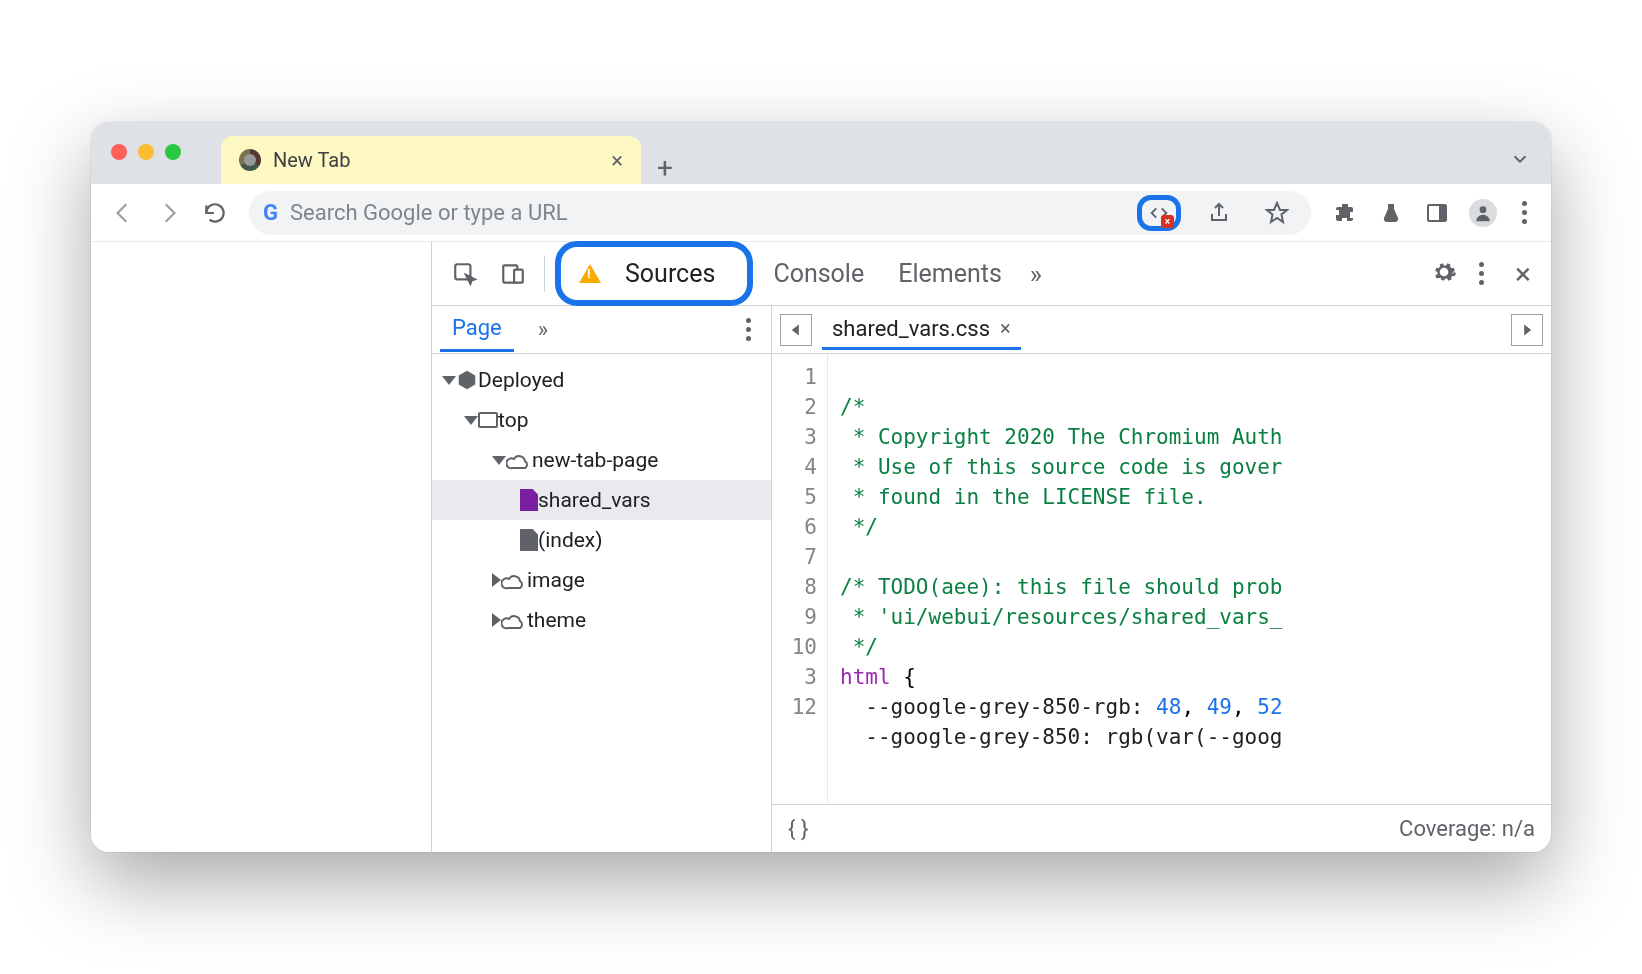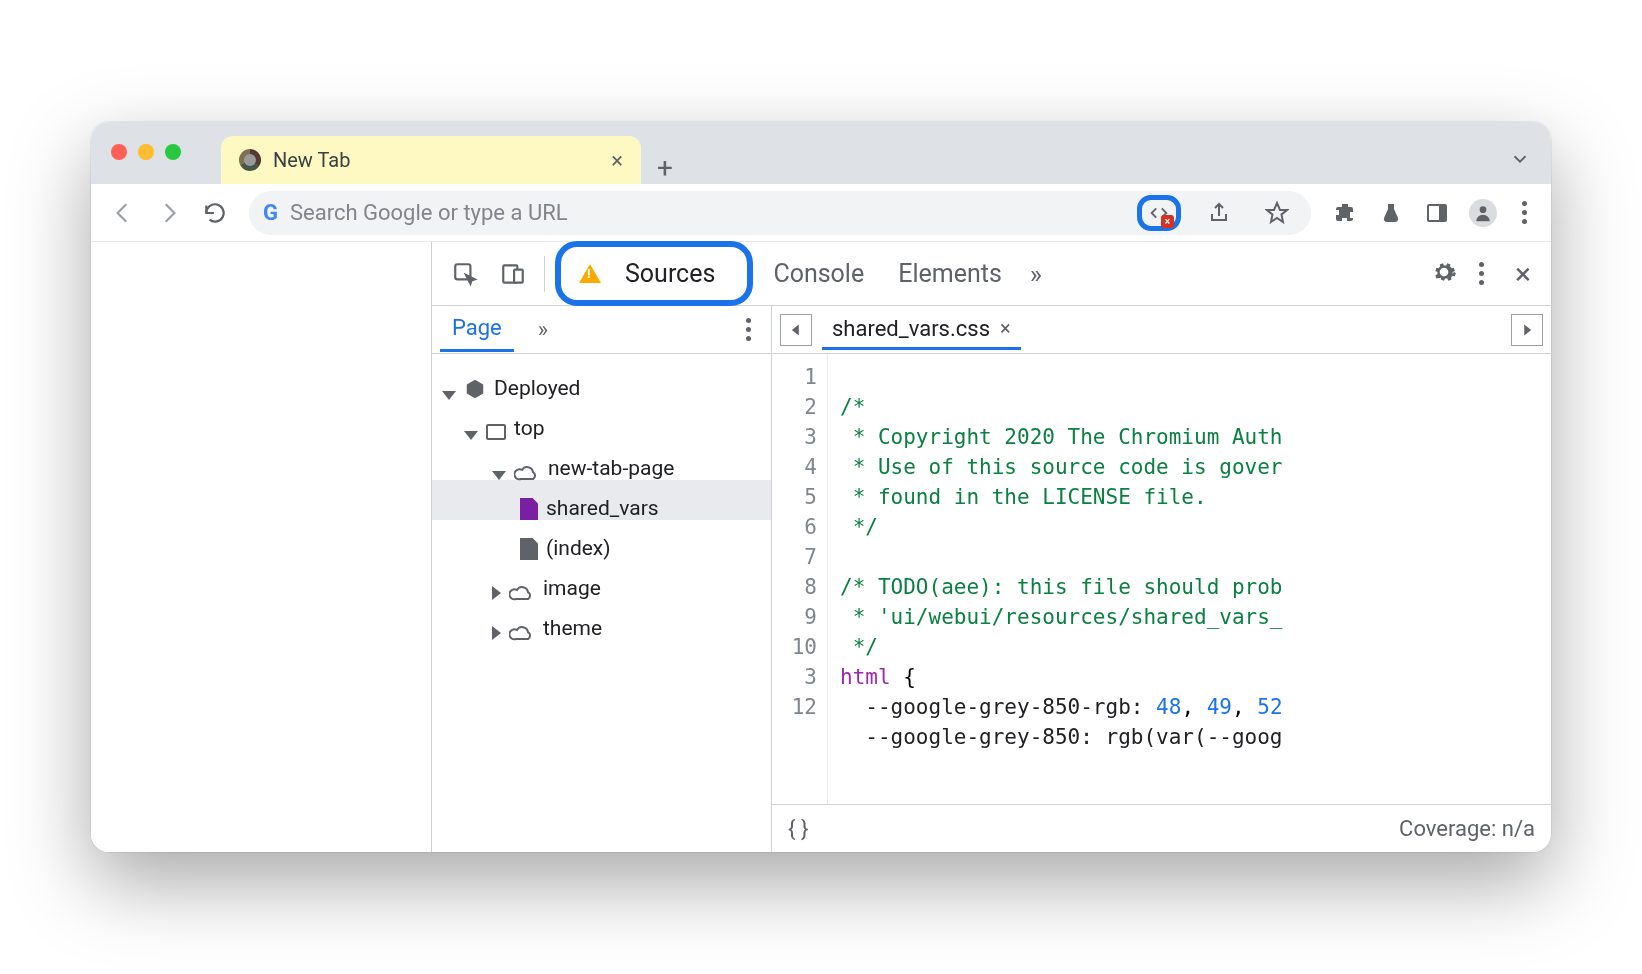--- a/index.html
+++ b/index.html
@@ -89,21 +89,21 @@
   .dt-close{font-size:30px;color:#5f6368;padding:0 8px;}
 
   .dt-body{flex:1;display:flex;}
   .sidebar{width:340px;border-right:1px solid #cfd2d6;display:flex;flex-direction:column;}
   .sidebar-tabs{height:48px;border-bottom:1px solid #cfd2d6;display:flex;align-items:center;padding:0 8px;gap:24px;}
   .sb-tab{font-size:22px;color:#5f6368;padding:6px 12px;}
   .sb-tab.active{color:#1a73e8;border-bottom:3px solid #1a73e8;margin-bottom:-1px;padding-bottom:9px;}
   .sb-more{font-size:22px;color:#5f6368;}
   .sb-kebab{margin-left:auto;}
   .tree{flex:1;padding:6px 0;font-size:21px;color:#202124;overflow:hidden;}
-  .tree-row{display:flex;align-items:flex-end;gap:8px;height:40px;padding-left:10px;white-space:nowrap;}
+  .tree-row{display:flex;align-items:center;height:40px;padding-left:10px;white-space:nowrap;}
   .tree-row.selected{background:#e8eaed;}
   .tw{display:inline-block;width:0;height:0;}
   .tw.down{border-left:7px solid transparent;border-right:7px solid transparent;border-top:9px solid #5f6368;}
   .tw.right{border-top:7px solid transparent;border-bottom:7px solid transparent;border-left:9px solid #5f6368;}
   .ind1{padding-left:32px;} .ind2{padding-left:60px;} .ind3{padding-left:88px;}
   .cube{width:22px;height:22px;position:relative;}
   .cube svg{width:22px;height:22px;fill:#5f6368;}
   .frame-ico{width:20px;height:16px;border:2px solid #5f6368;border-radius:2px;position:relative;}
   .cloud{width:26px;height:18px;}
   .cloud svg{width:26px;height:18px;fill:none;stroke:#5f6368;stroke-width:2;}

